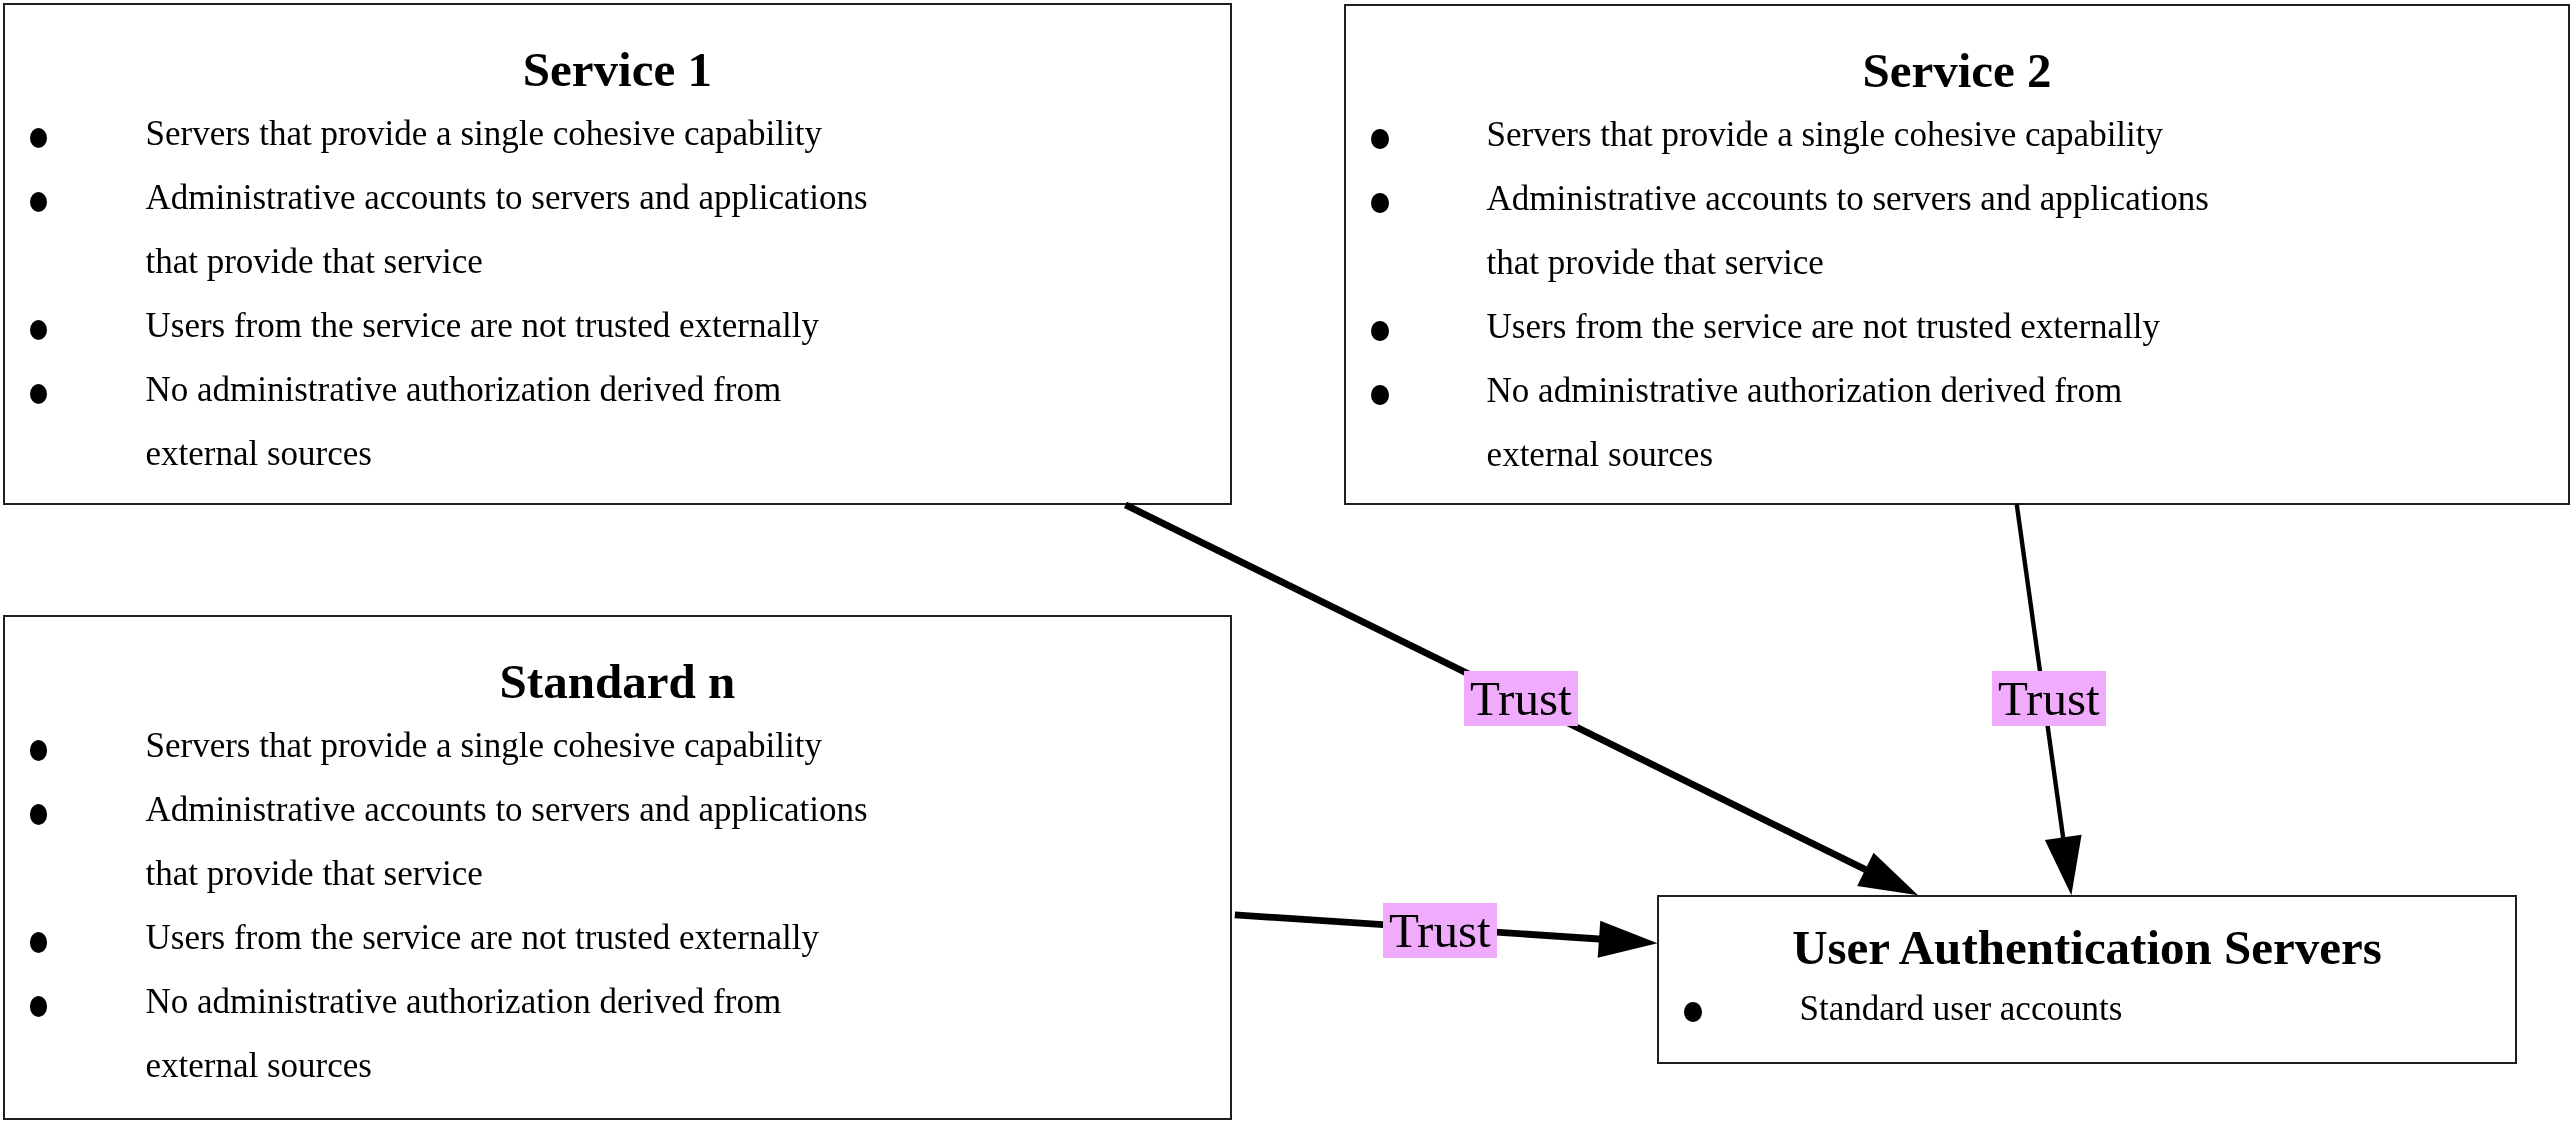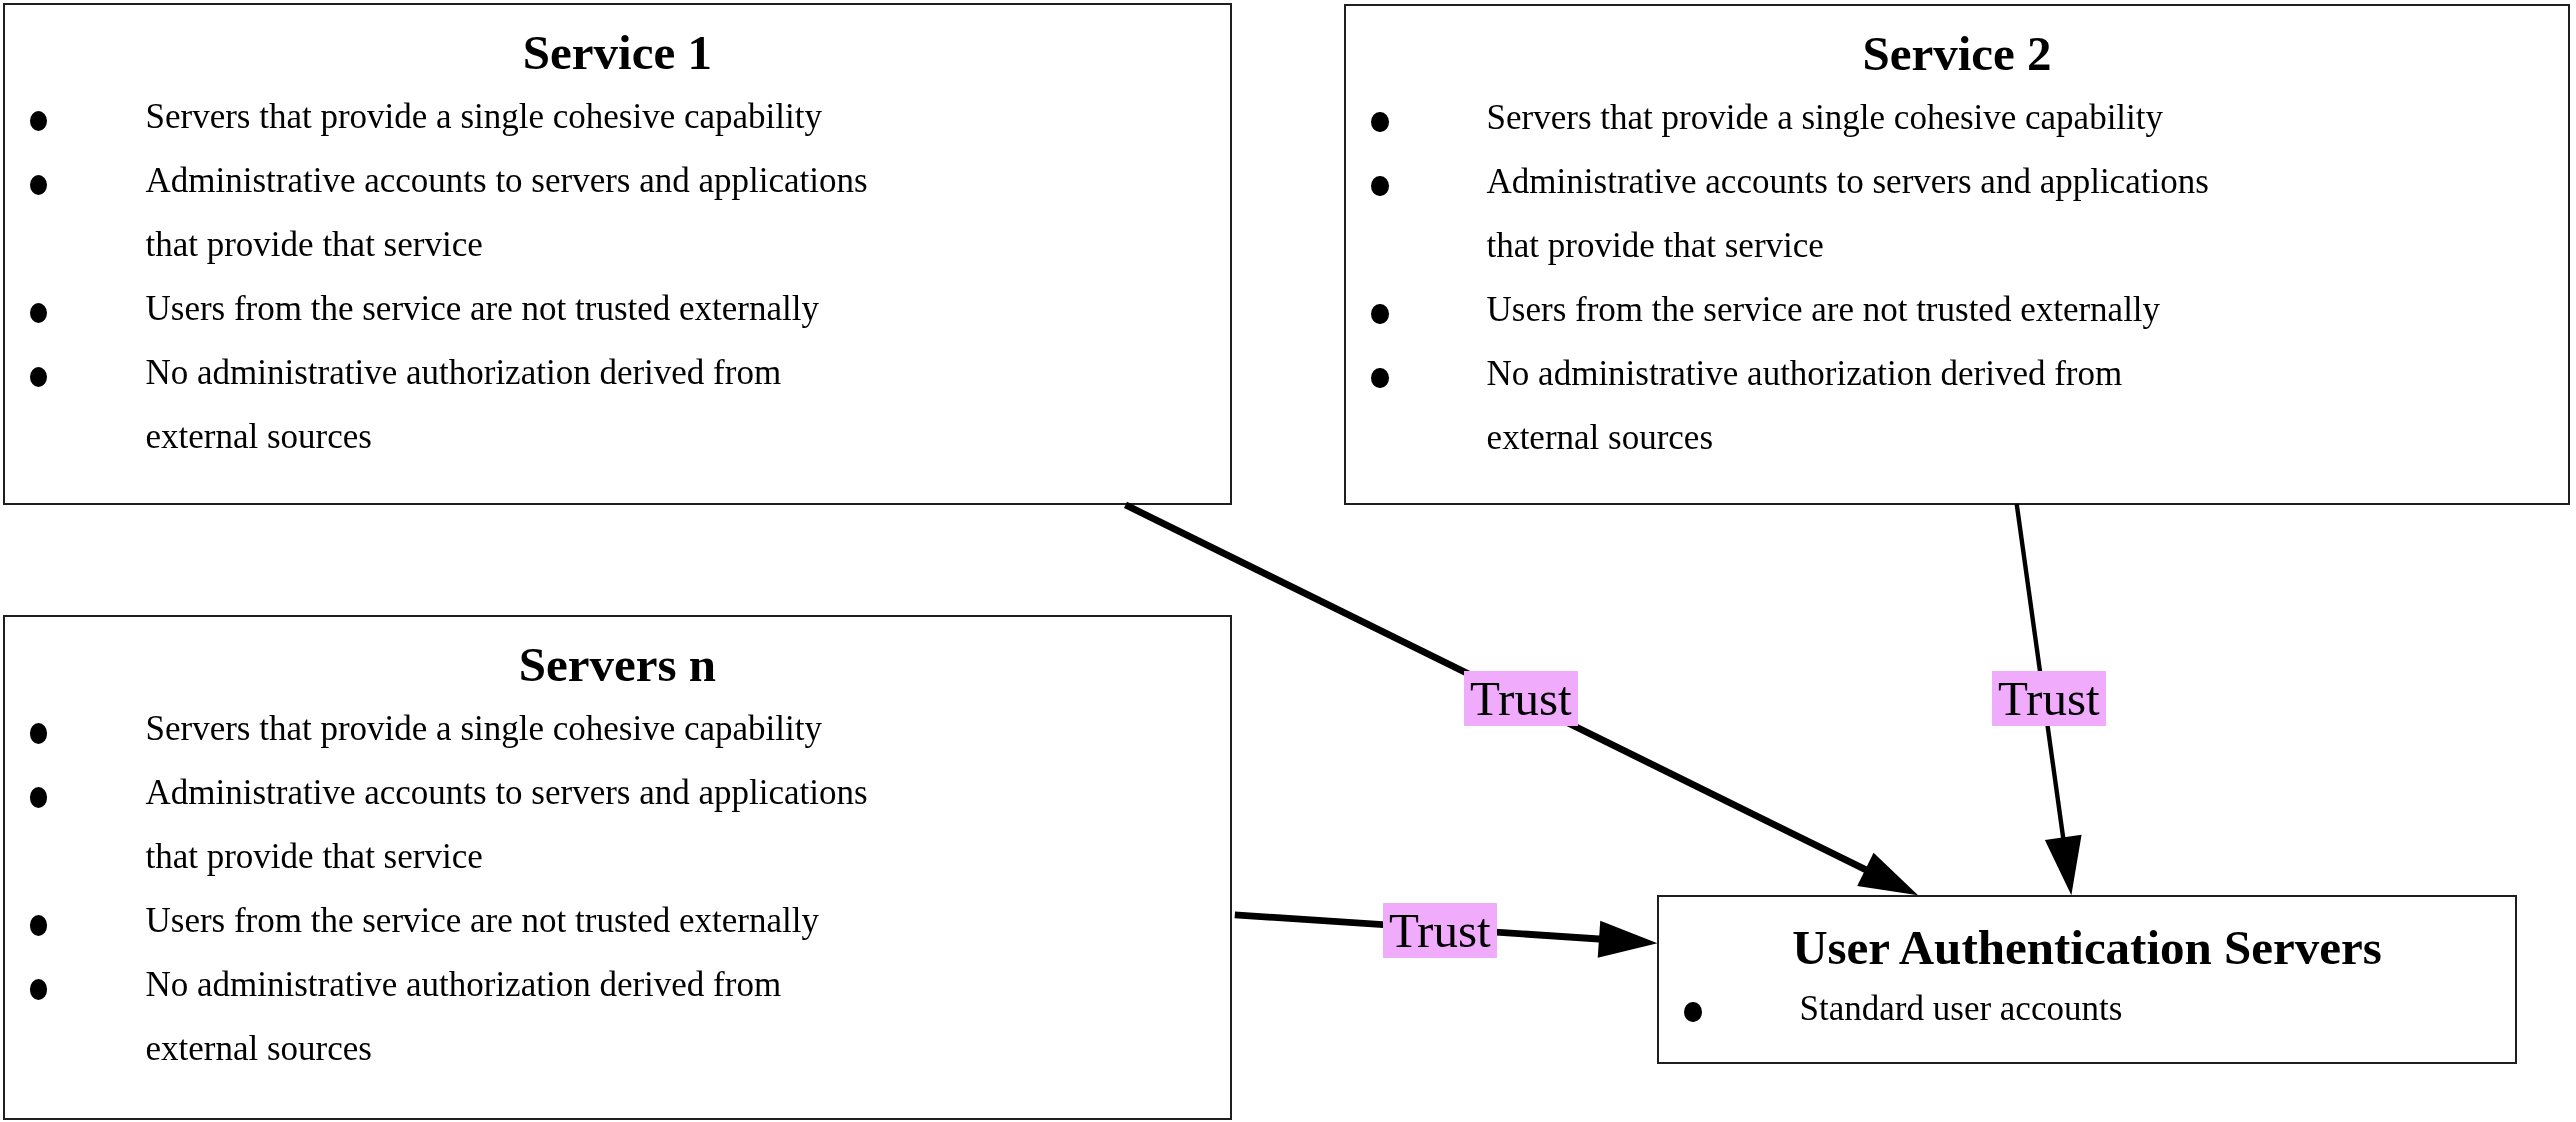--- a/index.html
+++ b/index.html
@@ -21,21 +21,21 @@
   #service1{left:2.9px;   top:2.9px;   width:1229px; height:502px;}
   #service2{left:1344px;top:3.9px;   width:1226px; height:501px;}
   #servicen{left:2.9px;   top:615px; width:1229px; height:505px;}
   #uas     {left:1657px;top:895px; width:860px;  height:169px;}
 
   .box .title{
     font-weight:bold;
     font-size:49px;
     line-height:64px;
     text-align:center;
-    margin-top:16px;
+    margin-top:33px;
   }
   #uas .title{margin-top:19.5px;line-height:61px;}
 
   .bullet{
     display:flex;
     align-items:flex-start;
     font-size:35px;
     line-height:64px;
   }
   #uas .bullet{line-height:61px;}
@@ -115,21 +115,21 @@
       <span class="btext">Users from the service are not trusted externally</span>
     </div>
     <div class="bullet">
       <span class="dot"></span>
       <span class="btext">No administrative authorization derived from
 external sources</span>
     </div>
   </div>
 
   <div class="box" id="servicen">
-    <div class="title">Servers n</div>
+    <div class="title">Standard n</div>
     <div class="bullet">
       <span class="dot"></span>
       <span class="btext">Servers that provide a single cohesive capability</span>
     </div>
     <div class="bullet">
       <span class="dot"></span>
       <span class="btext">Administrative accounts to servers and applications
 that provide that service</span>
     </div>
     <div class="bullet">

